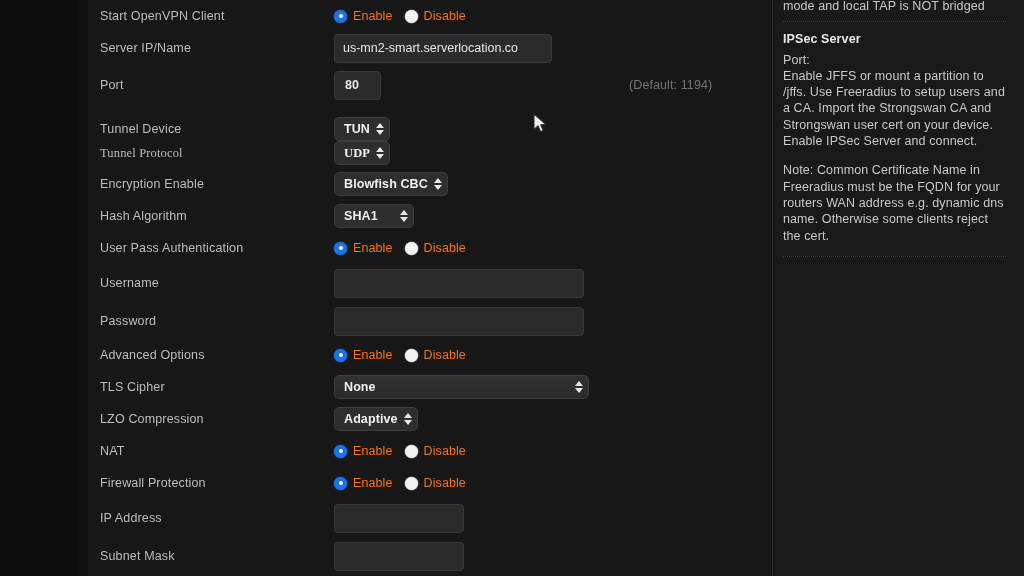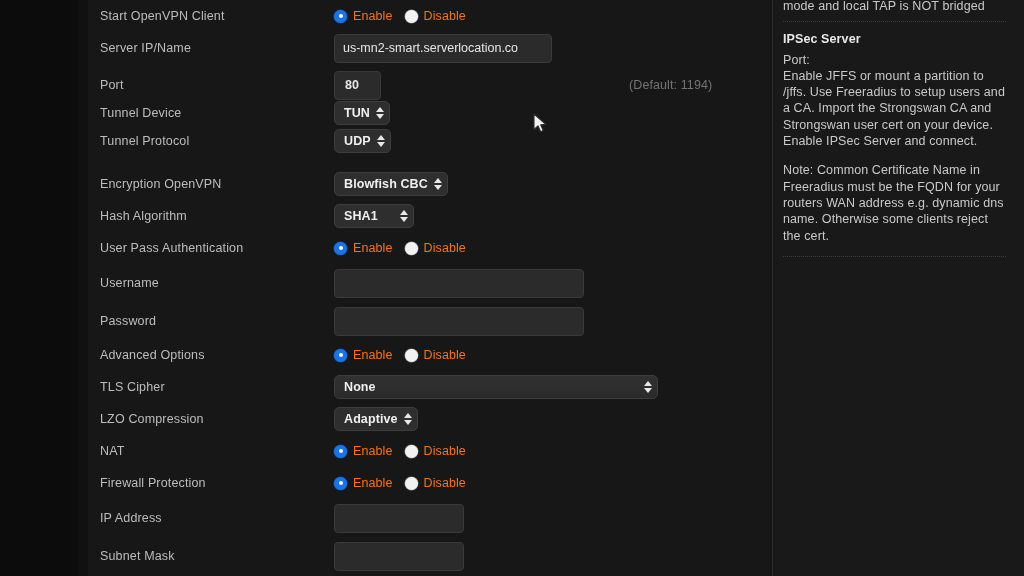--- a/index.html
+++ b/index.html
@@ -115,21 +115,21 @@
     white-space:nowrap;
     cursor:default;
   }
   .sel .val { }
   .sel .arrows {
     margin-left:6px; display:inline-flex; flex-direction:column;
     line-height:0; flex:none;
   }
   .sel .arrows svg { display:block; }
   .sel.fill {
-    width:324px; height:24px;
+    width:255px; height:24px;
     justify-content:space-between;
     font-weight:bold;
     background:linear-gradient(#313131,#2a2a2a);
   }
   .sel.hash { width:80px; justify-content:space-between; }
 
   
   .cursor { position:absolute; left:533px; top:113px; pointer-events:none; }
 </style>
 </head>
@@ -166,56 +166,56 @@
     </div>
 
     <div class="row" style="top:67px;height:36px;">
       <span class="lbl">Port</span>
       <span class="ctl">
         <input class="txt port" type="text" value="80" style="">
       </span>
       <span class="hint">(Default: 1194)</span>
     </div>
 
-    <div class="row" style="top:100px;height:26px;">
+    <div class="row" style="top:116px;height:26px;">
       <span class="lbl">Tunnel Device</span>
       <span class="ctl">
         <span class="sel">
           <span class="val">TUN</span>
           <span class="arrows">
             <svg width="8" height="5" viewBox="0 0 8 5">
                 <path d="M4 0 L8 5 L0 5 Z" fill="#e8e8e8"></path>
               </svg>
             <svg width="8" height="5" viewBox="0 0 8 5" style="margin-top:2px">
                 <path d="M4 5 L0 0 L8 0 Z" fill="#e8e8e8"></path>
               </svg>
           </span>
         </span>
       </span>
     </div>
 
-    <div class="row" style="top:128px;height:26px;">
+    <div class="row" style="top:140px;height:26px;font-family:Liberation Serif, serif;">
       <span class="lbl">Tunnel Protocol</span>
       <span class="ctl">
         <span class="sel">
           <span class="val">UDP</span>
           <span class="arrows">
             <svg width="8" height="5" viewBox="0 0 8 5">
                 <path d="M4 0 L8 5 L0 5 Z" fill="#e8e8e8"></path>
               </svg>
             <svg width="8" height="5" viewBox="0 0 8 5" style="margin-top:2px">
                 <path d="M4 5 L0 0 L8 0 Z" fill="#e8e8e8"></path>
               </svg>
           </span>
         </span>
       </span>
     </div>
 
     <div class="row" style="top:171px;height:26px;">
-      <span class="lbl">Encryption OpenVPN</span>
+      <span class="lbl">Encryption Enable</span>
       <span class="ctl">
         <span class="sel">
           <span class="val">Blowfish CBC</span>
           <span class="arrows">
             <svg width="8" height="5" viewBox="0 0 8 5">
                 <path d="M4 0 L8 5 L0 5 Z" fill="#e8e8e8"></path>
               </svg>
             <svg width="8" height="5" viewBox="0 0 8 5" style="margin-top:2px">
                 <path d="M4 5 L0 0 L8 0 Z" fill="#e8e8e8"></path>
               </svg>

